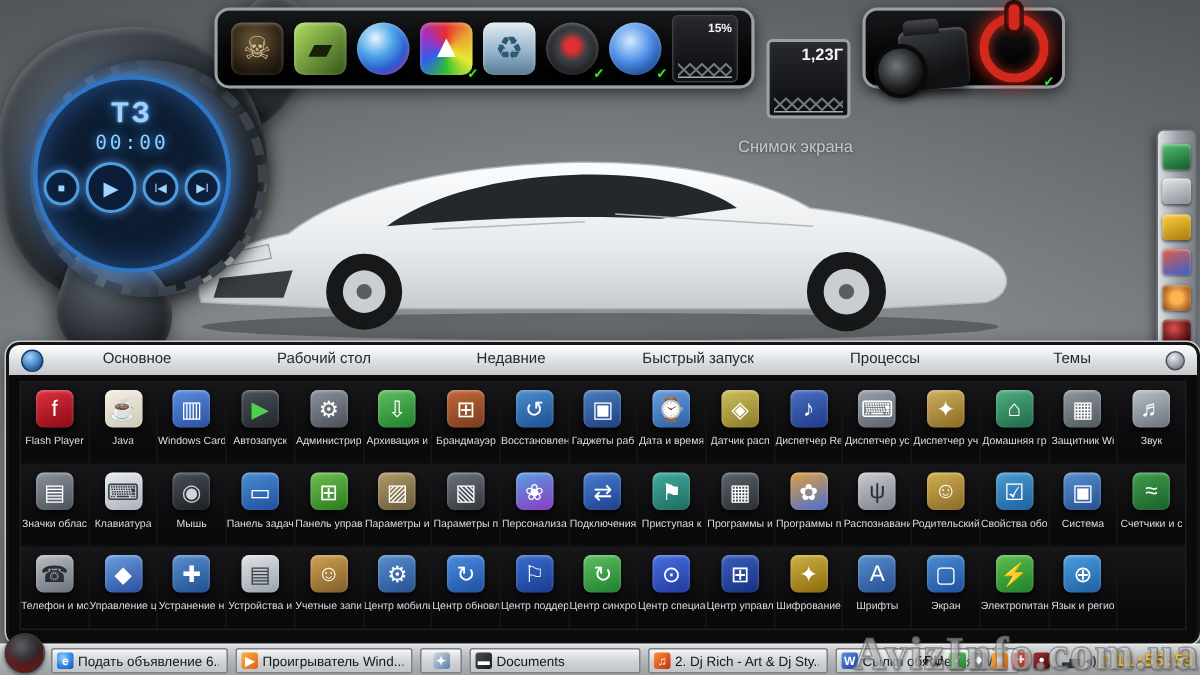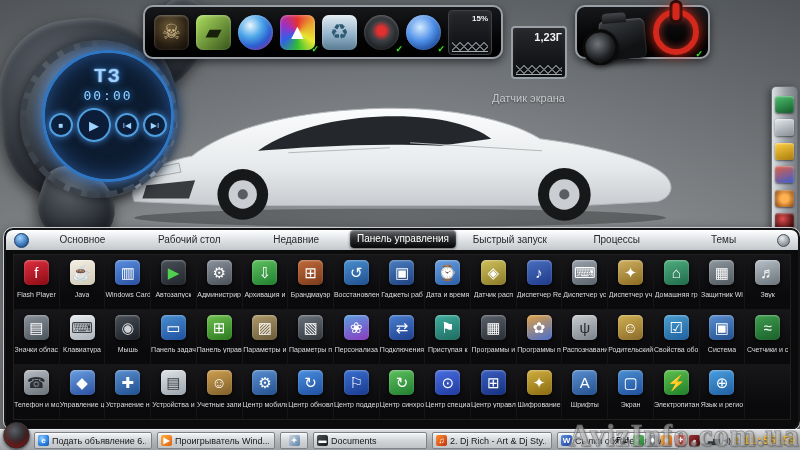--- a/index.html
+++ b/index.html
@@ -14,21 +14,21 @@
 
   
   .widget{position:absolute;left:-6px;top:-8px;width:215px;height:250px;z-index:5;}
   .w-blob{position:absolute;background:radial-gradient(circle at 35% 30%,#5d646c,#2c3036 55%,#0e1012 90%);
     box-shadow:inset 0 2px 6px rgba(255,255,255,0.25),0 6px 14px rgba(0,0,0,0.55);}
   .w-body{left:6px;top:26px;width:178px;height:182px;border-radius:46% 54% 56% 44%;transform:rotate(-6deg);}
   .w-arm{left:44px;top:178px;width:78px;height:72px;border-radius:35% 60% 50% 50%;transform:rotate(18deg);}
   .w-arm2{left:152px;top:4px;width:56px;height:96px;border-radius:40% 55% 60% 45%;transform:rotate(28deg);}
   .w-ticks{position:absolute;left:26px;top:48px;width:146px;height:146px;border-radius:50%;
     border:6px dashed #3c424a;box-shadow:0 0 10px rgba(0,0,0,0.6);}
-  .w-ring{position:absolute;left:48px;top:58px;width:126px;height:126px;border-radius:50%;
+  .w-ring{position:absolute;left:28px;top:58px;width:126px;height:126px;border-radius:50%;
     border:3px solid #2f77c4;background:radial-gradient(circle,#0d1c30 55%,#0a1322 90%);
     box-shadow:0 0 16px rgba(70,150,255,0.85),inset 0 0 20px rgba(70,150,255,0.5);
     display:flex;flex-direction:column;align-items:center;}
   .w-brand{margin-top:12px;font-size:19px;font-weight:bold;color:#9fd2ff;letter-spacing:2px;
     text-shadow:0 0 9px #2f8fff,0 0 2px #bfe4ff;}
   .w-time{margin-top:1px;font-family:"DejaVu Sans Mono",monospace;font-size:13px;color:#8fd0ff;
     letter-spacing:2px;text-shadow:0 0 7px #2f8fff;}
   .w-controls{margin-top:5px;display:flex;align-items:center;gap:4px;}
   .w-btn{width:20px;height:20px;border-radius:50%;border:2px solid #4f9fe0;color:#9fd4ff;
     background:rgba(10,30,62,0.65);box-shadow:0 0 7px rgba(80,160,255,0.75);
@@ -151,21 +151,21 @@
     <path d="M35,78 L72,70 L74,79 L40,85 Z" fill="#dde1e4" stroke="#9a9ea2" stroke-width="0.8"></path>
     <path d="M300,50 L430,58" stroke="#b4b8bc" stroke-width="1" fill="none"></path>
     <path d="M180,60 L280,55" stroke="#b4b8bc" stroke-width="1" fill="none"></path>
     <circle cx="135" cy="101" r="25" fill="#17181a"></circle>
       <circle cx="135" cy="101" r="14" fill="#caced2"></circle>
       <circle cx="135" cy="101" r="5" fill="#5a5e62"></circle>
     <circle cx="452" cy="101" r="26" fill="#17181a"></circle>
       <circle cx="452" cy="101" r="15" fill="#caced2"></circle>
       <circle cx="452" cy="101" r="5" fill="#5a5e62"></circle>
   </svg>
-  <div class="caption">Датчик экрана</div>
+  <div class="caption">Снимок экрана</div>
 
   <div class="widget">
     <div class="w-blob w-arm2"></div>
     <div class="w-blob w-body"></div>
     <div class="w-blob w-arm"></div>
     <div class="w-ticks"></div>
     <div class="w-ring">
       <div class="w-brand">ТЗ</div>
       <div class="w-time">00:00</div>
       <div class="w-controls" id="w-controls">
@@ -243,21 +243,20 @@
       <div class="rd-item" style="background: radial-gradient(circle at 40% 35%, rgb(224, 80, 80), rgb(66, 10, 10) 75%);"></div>
     </div>
 
   <div class="panel">
     <div class="tabs-bar">
       <div class="tab-orb"></div>
       <div id="tabs-strip">
           <div class="tab">Основное</div>
           <div class="tab">Рабочий стол</div>
           <div class="tab">Недавние</div>
-          <div class="tab active">Панель управления</div>
           <div class="tab">Быстрый запуск</div>
           <div class="tab">Процессы</div>
           <div class="tab">Темы</div>
         </div>
       <div class="tab-orb small"></div>
     </div>
     <div class="panel-body">
       <div class="grid" id="panel-grid">
           <div class="cell">
             <div class="cicon" style="background: linear-gradient(160deg, rgb(224, 48, 64), rgb(138, 10, 20)); color: rgb(255, 255, 255);">f</div>

